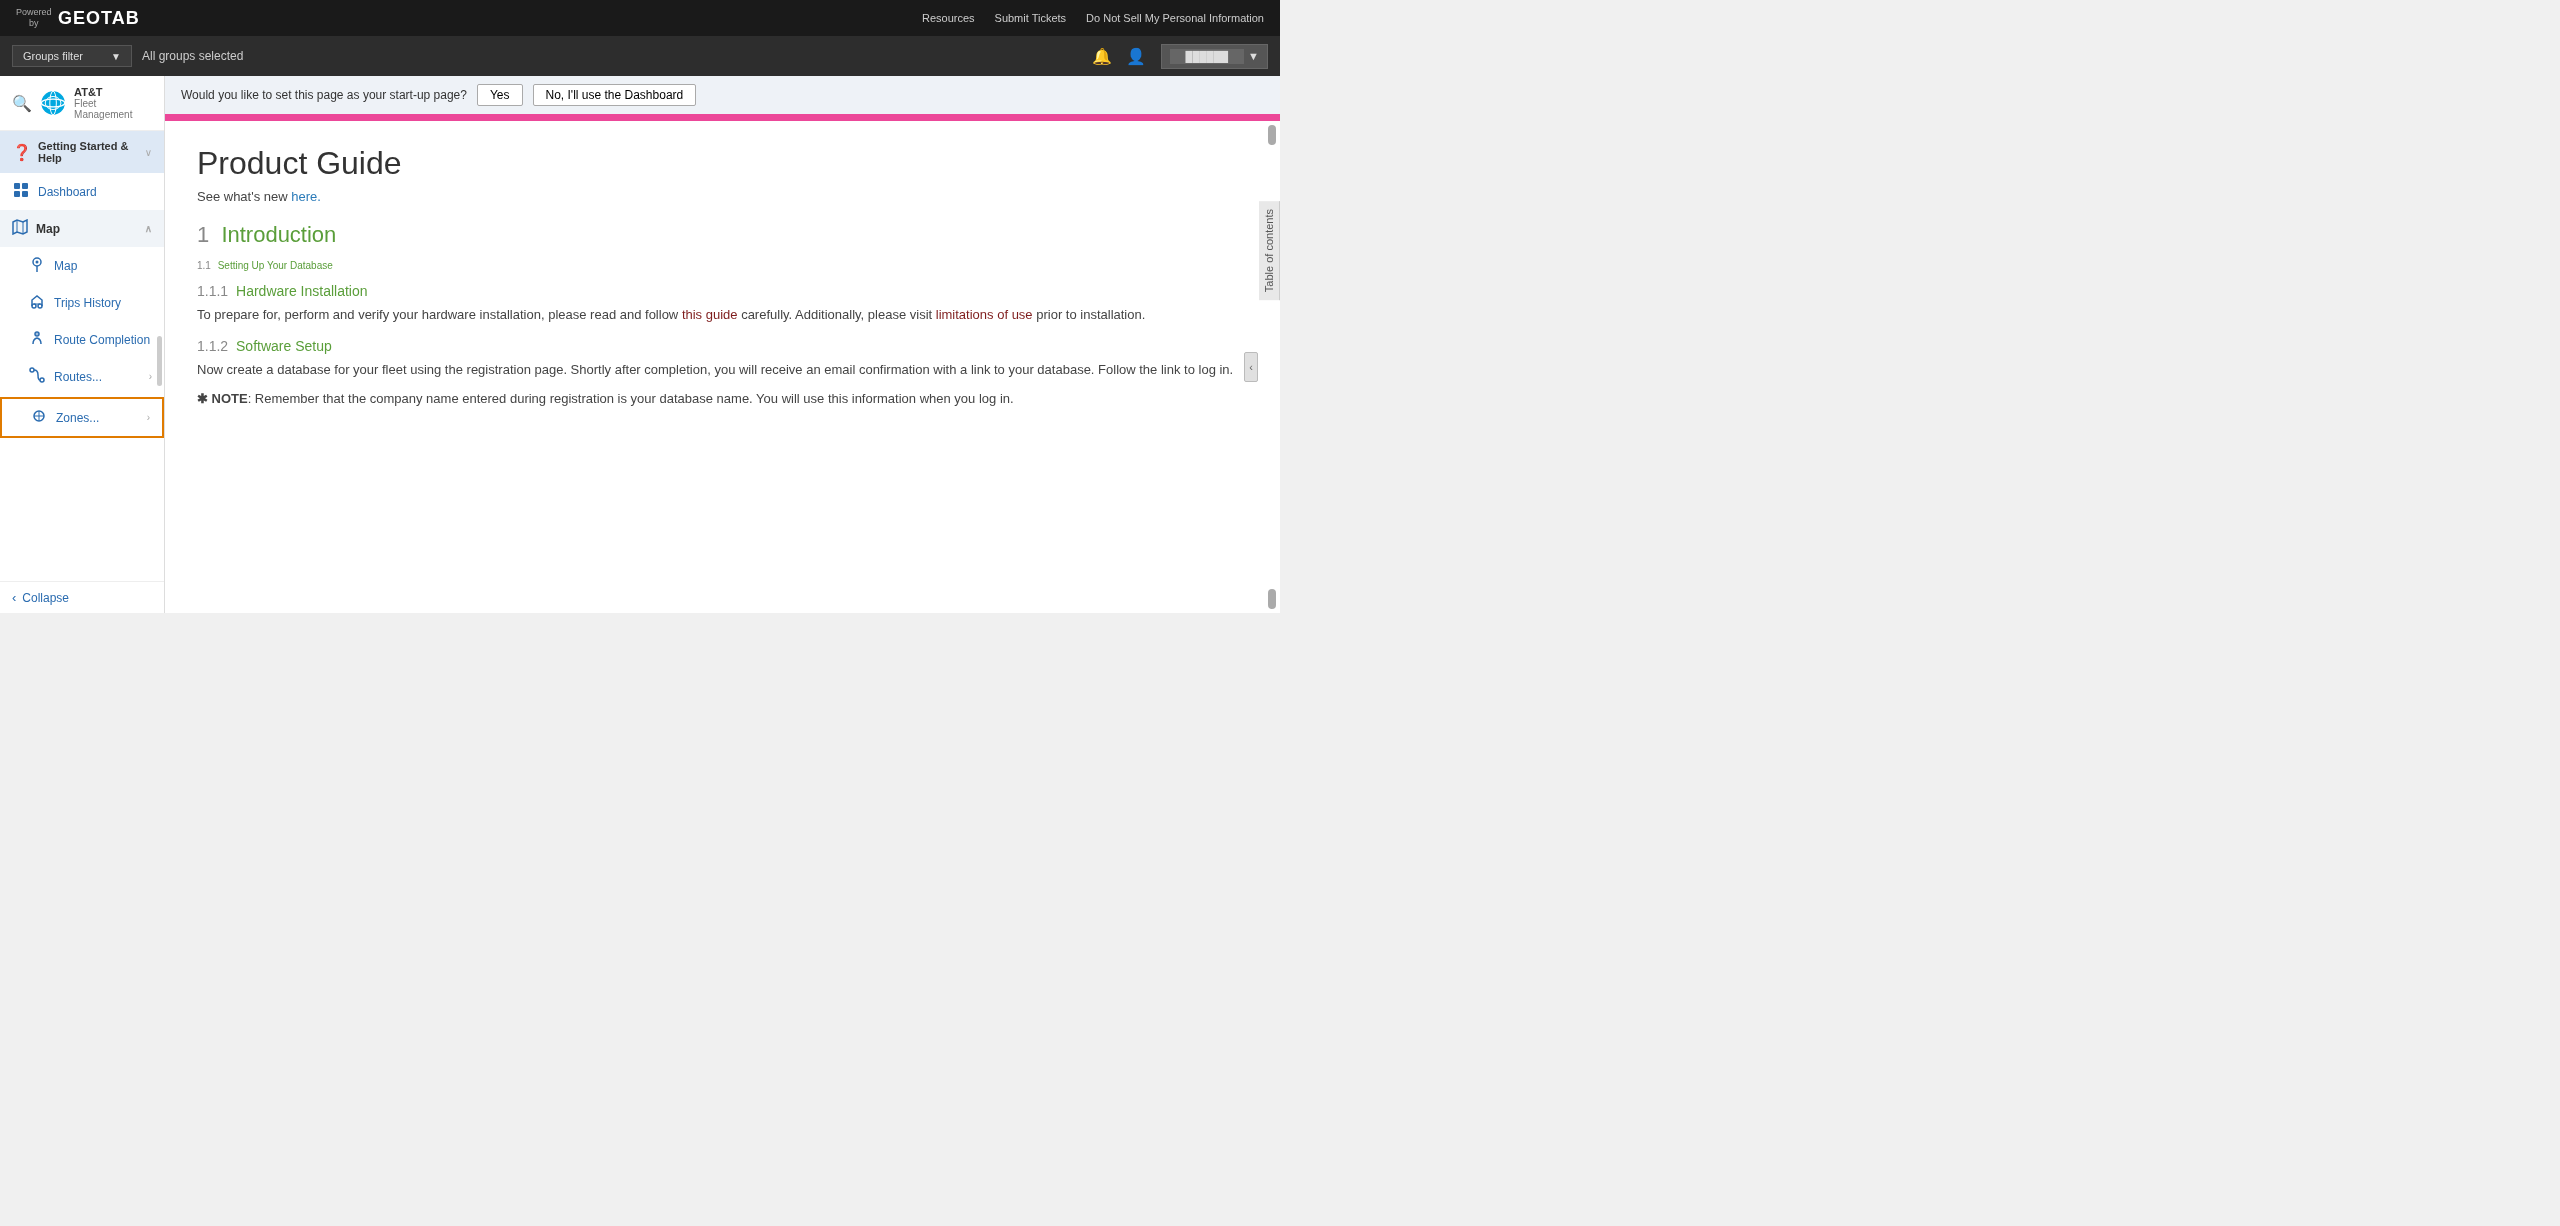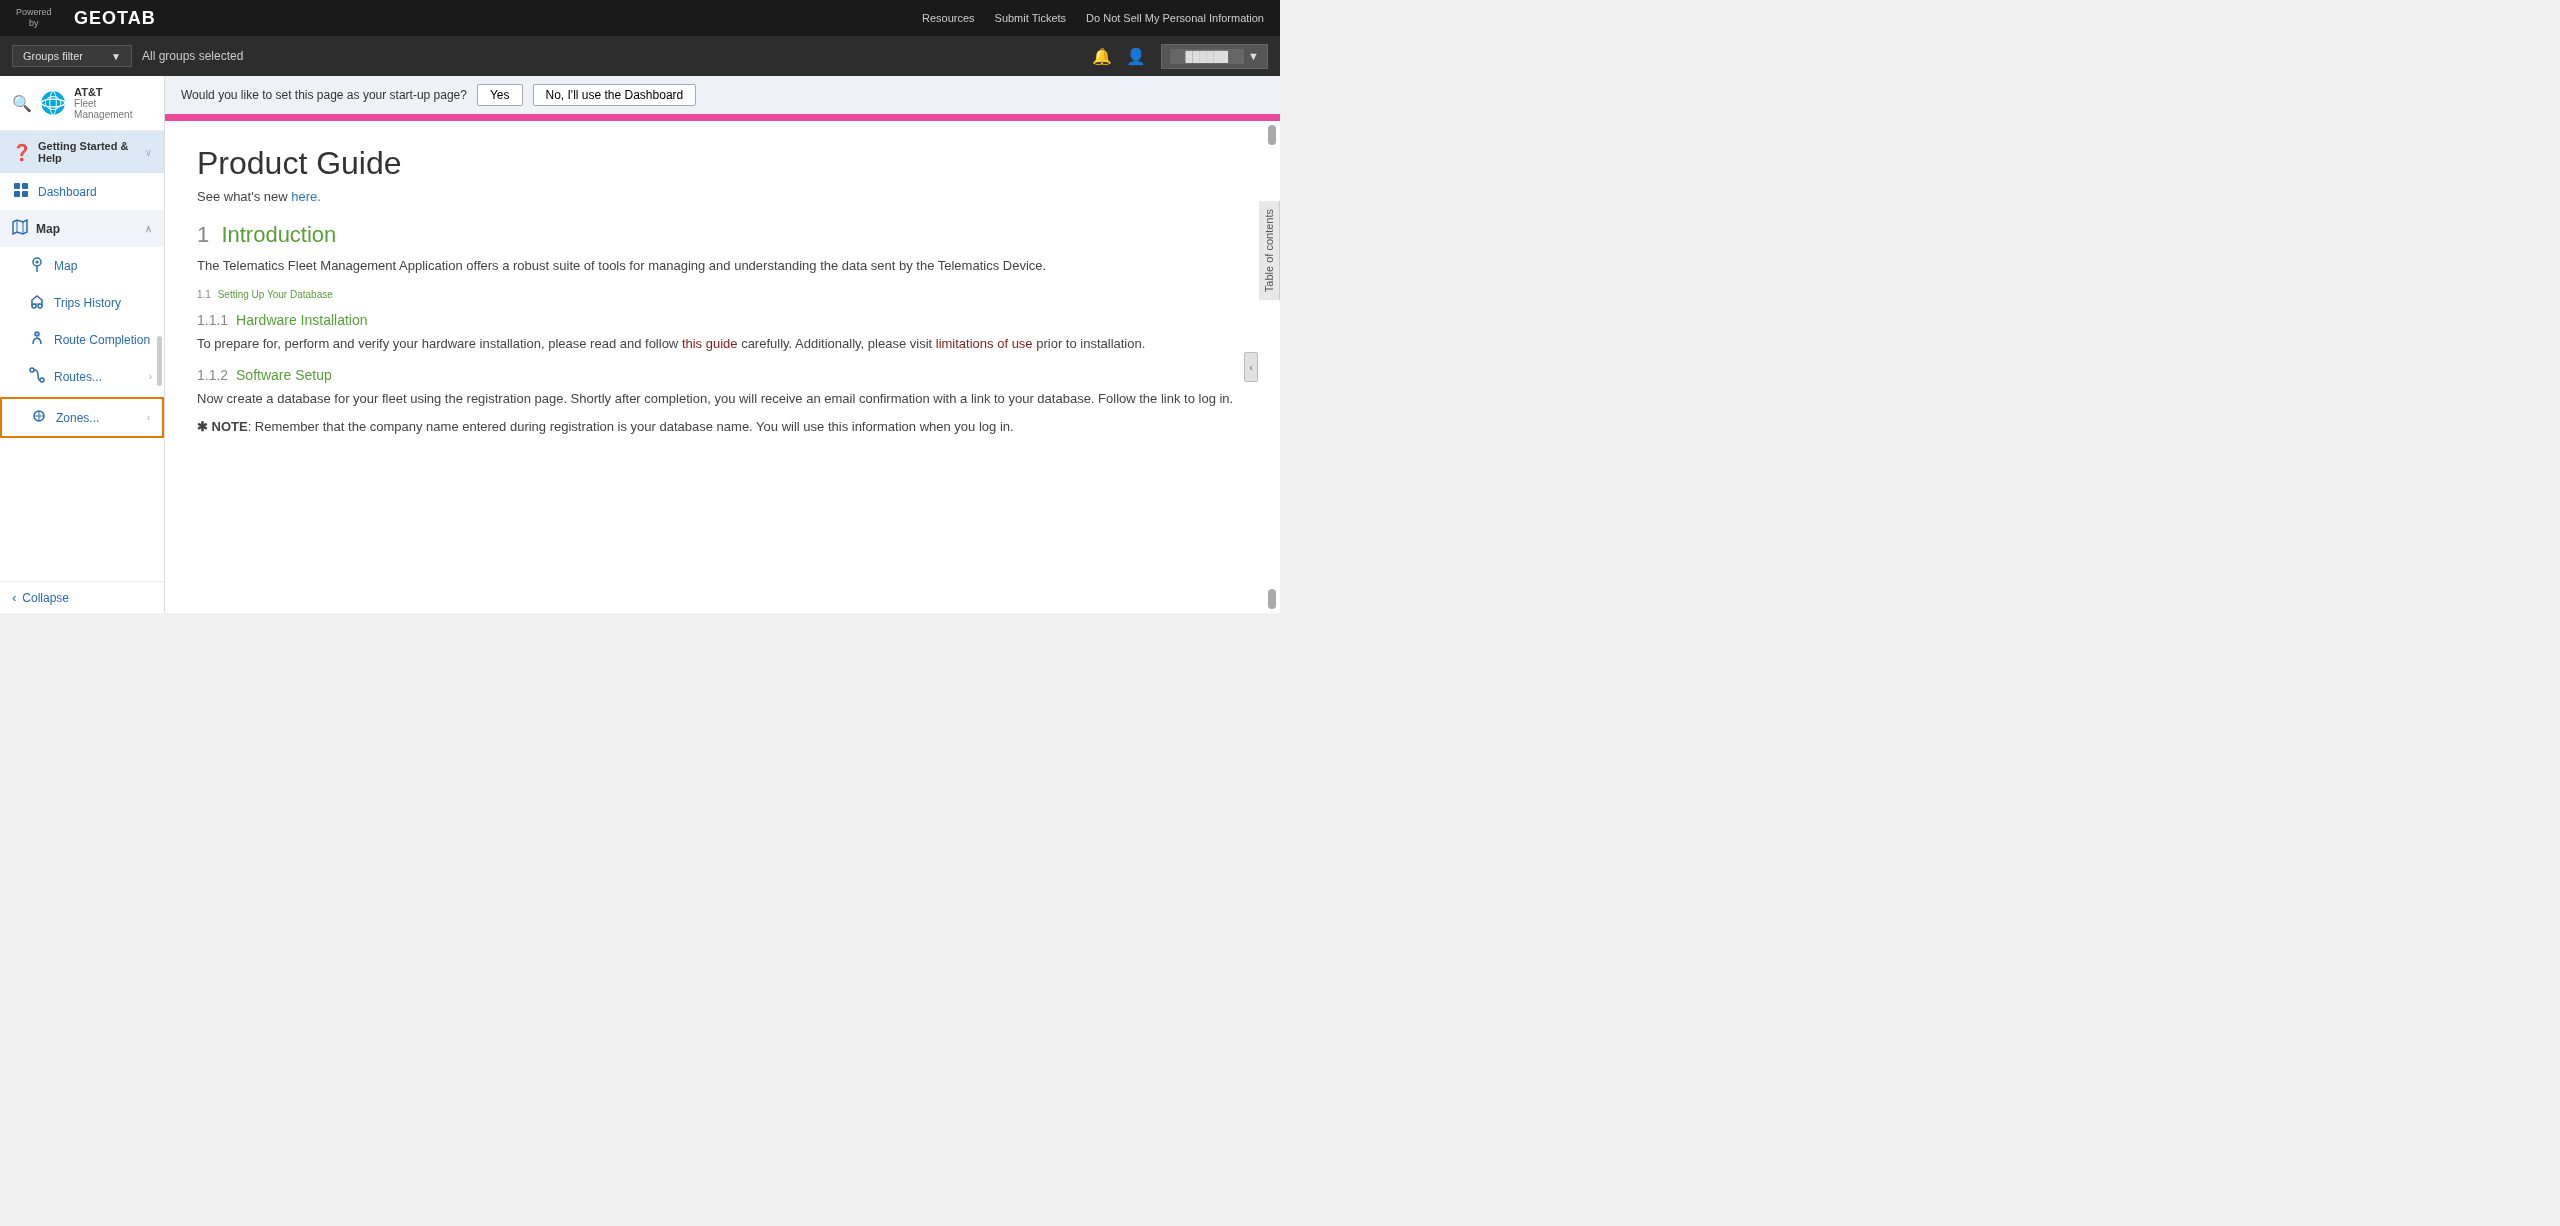--- a/index.html
+++ b/index.html
@@ -10,21 +10,21 @@
       background: #1a1a1a;
       height: 36px;
       display: flex;
       align-items: center;
       justify-content: space-between;
       padding: 0 16px;
     }
     .top-bar-logo {
       display: flex;
       align-items: center;
-      gap: 22px;
+      gap: 6px;
     }
     .top-bar-logo .powered-by {
       color: #aaa;
       font-size: 9px;
       line-height: 1.2;
       text-align: center;
     }
     .top-bar-right {
       display: flex;
       align-items: center;
@@ -474,21 +474,20 @@
       <div class="main-content">
         <h1 class="product-guide-title">Product Guide</h1>
         <p class="subtitle">
           <span>See what's new </span><a>here.</a>
         </p>
 
         <div class="section-heading">
           <span class="num">1</span>
           <span class="title">Introduction</span>
         </div>
-        <p class="content-paragraph">The Telematics Fleet Management Application offers a robust suite of tools for managing and understanding the data sent by the Telematics Device.</p>
 
         <div class="sub-heading">
           <span class="num">1.1</span>
           <span class="title">Setting Up Your Database</span>
         </div>
 
         <div class="sub-heading" style="font-size:14px;">
           <span class="num">1.1.1</span>
           <span class="title">Hardware Installation</span>
         </div>

